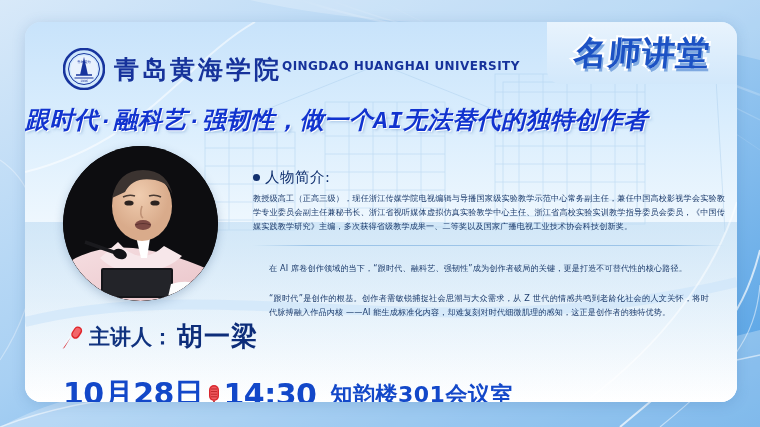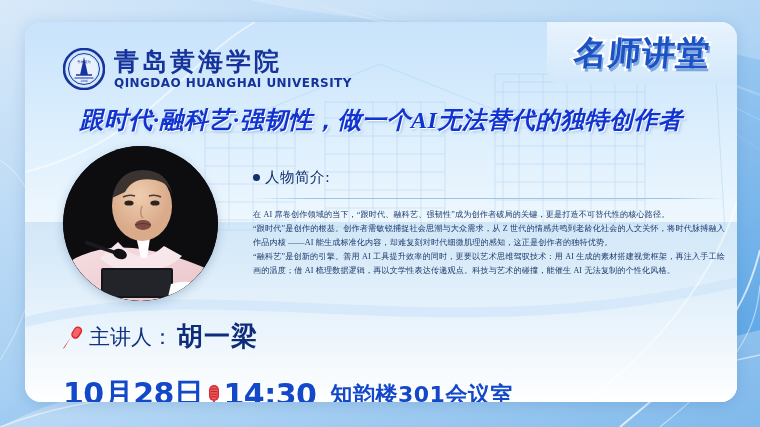--- a/index.html
+++ b/index.html
@@ -38,69 +38,69 @@
     -webkit-text-stroke:4px #ffffff;
     paint-order:stroke fill;
     text-shadow:2px 3px 0 #7fa9e0;
     font-family:"DejaVu Sans","Liberation Sans",sans-serif;
     transform:skewX(-6deg);
   }
 
   
   .logo-row { position:absolute; left:38px; top:26px; display:flex; align-items:center; gap:9px; }
   .logo-mark { width:42px; height:42px; flex:0 0 42px; }
-  .logo-txt { display:flex; flex-direction:column; line-height:1; }
+  .logo-txt { display:flex; flex-direction:row; line-height:1; }
   .logo-cn {
     font-size:25px; font-weight:bold; color:#16329b; letter-spacing:3px;
     font-family:"DejaVu Serif","Liberation Serif",serif;
   }
   .logo-en { font-size:12px; font-weight:bold; color:#16329b; letter-spacing:.45px; margin-top:3px; }
 
   
   .main-title {
-    position:absolute; left:0; right:0; top:82px; text-align:center;
+    position:absolute; left:0; right:0; top:82px; text-align:left;
     font-size:24px; font-weight:bold; font-style:italic;
     color:#1133cf; letter-spacing:.5px;
     text-shadow:1px 1px 0 #ffffff, 2px 2px 3px rgba(120,160,210,.55);
-    font-family:Liberation Serif, serif;
+    font-family:Liberation Mono, monospace;
   }
 
   
   .portrait {
     position:absolute; left:38px; top:124px; width:155px; height:155px;
     border-radius:50%; overflow:hidden;
     box-shadow:0 3px 10px rgba(30,70,120,.25);
     background:#0b0b0c;
   }
   .portrait svg { display:block; }
 
   
   .speaker-row { position:absolute; left:36px; top:297px; display:flex; align-items:center; gap:4px; }
   .mic-icon { width:24px; height:26px; flex:0 0 24px; }
-  .speaker-label { font-size:21px; font-weight:normal; color:#10327f; }
+  .speaker-label { font-size:21px; font-weight:bold; color:#10327f; }
   .speaker-name { font-size:26px; font-weight:bold; color:#0d2d7a; letter-spacing:1px; }
 
   
   .datetime-row { position:absolute; left:38px; top:352px; display:flex; align-items:center; gap:0px; }
   .dt-main { font-size:30px; font-weight:bold; color:#1348c9; letter-spacing:-.5px; }
   .clock-icon { width:16px; height:22px; margin:0 2px; flex:0 0 16px; }
   .venue { font-size:22px; font-weight:bold; color:#1348c9; margin-left:14px; letter-spacing:.5px; }
 
   
   .content { position:absolute; left:228px; top:146px; width:472px; }
   .sec-head { display:flex; align-items:center; gap:5px; margin-bottom:5px; }
   .dot { width:7px; height:7px; border-radius:50%; background:#12306f; flex:0 0 7px; }
   .sec-title { font-size:14.5px; font-weight:normal; color:#0f2f6e; letter-spacing:.5px; }
   .sec-body {
     font-size:8.1px; color:#1b3a6b; line-height:1.72; text-align:justify;
     font-family:"DejaVu Sans","Liberation Sans",sans-serif;
     letter-spacing:.15px;
   }
   .divider { height:1px; background:linear-gradient(90deg,rgba(150,190,230,0),#9cc4e8 12%,#9cc4e8 88%,rgba(150,190,230,0)); margin:11px 0 9px 0; }
-  .sec-body p { margin:0; text-indent:0;font-family:Liberation Serif, serif; }
+  .sec-body p { margin:16px; text-indent:0; }
 </style>
 </head>
 <body>
 
 <div class="bg-layer">
   <svg viewBox="0 0 760 427" preserveAspectRatio="none">
     <defs>
       <linearGradient id="bgG" x1="0" y1="0" x2="1" y2="1">
         <stop offset="0%" stop-color="#d8e9f9"></stop>
         <stop offset="45%" stop-color="#a8d0f3"></stop>
@@ -255,26 +255,26 @@
     <span class="venue">知韵楼301会议室</span>
   </div>
 
   <div class="content">
 
     <div>
       <div class="sec-head">
         <span class="dot"></span>
         <span class="sec-title">人物简介:</span>
       </div>
+      <div class="sec-body">教授级高工（正高三级），现任浙江传媒学院电视编辑与导播国家级实验教学示范中心常务副主任，兼任中国高校影视学会实验教学专业委员会副主任兼秘书长、浙江省视听媒体虚拟仿真实验教学中心主任、浙江省高校实验实训教学指导委员会委员，《中国传媒实践教学研究》主编，多次获得省级教学成果一、二等奖以及国家广播电视工业技术协会科技创新奖。</div>
     </div>
 
     <div class="divider"></div>
 
     <div>
       <div class="sec-body">
         <p>在 AI 席卷创作领域的当下，“跟时代、融科艺、强韧性”成为创作者破局的关键，更是打造不可替代性的核心路径。</p>
         <p>“跟时代”是创作的根基。创作者需敏锐捕捉社会思潮与大众需求，从 Z 世代的情感共鸣到老龄化社会的人文关怀，将时代脉搏融入作品内核 ——AI 能生成标准化内容，却难复刻对时代细微肌理的感知，这正是创作者的独特优势。</p>
-        <p>“融科艺”是创新的引擎。善用 AI 工具提升效率的同时，更要以艺术思维驾驭技术：用 AI 生成的素材搭建视觉框架，再注入手工绘画的温度；借 AI 梳理数据逻辑，再以文学性表达传递观点。科技与艺术的碰撞，能催生 AI 无法复制的个性化风格。</p>
       </div>
     </div>
 
   </div>
 </div>
 
 </body></html>

